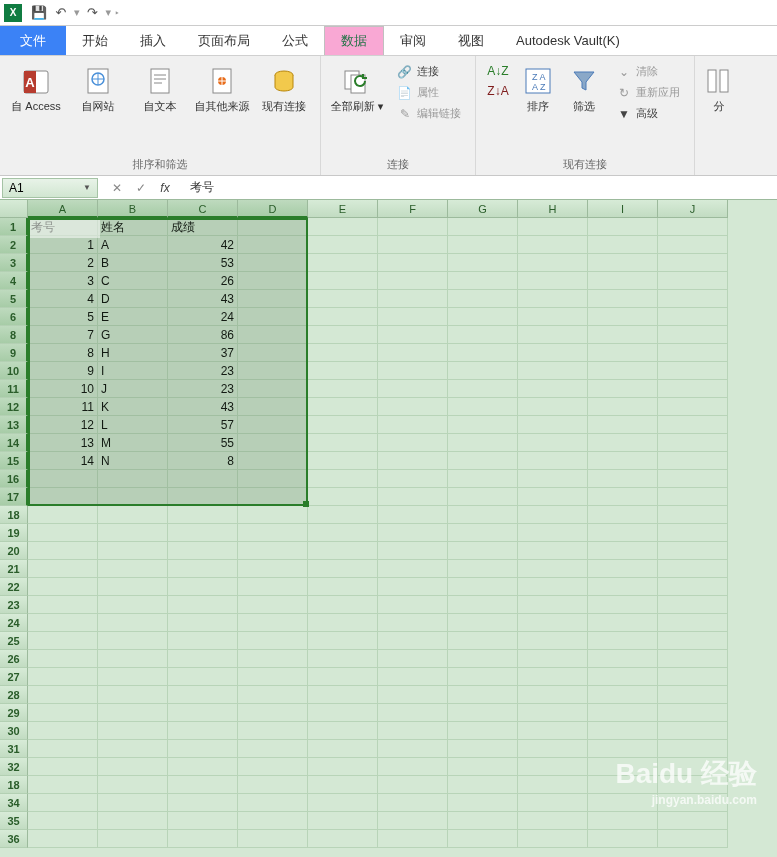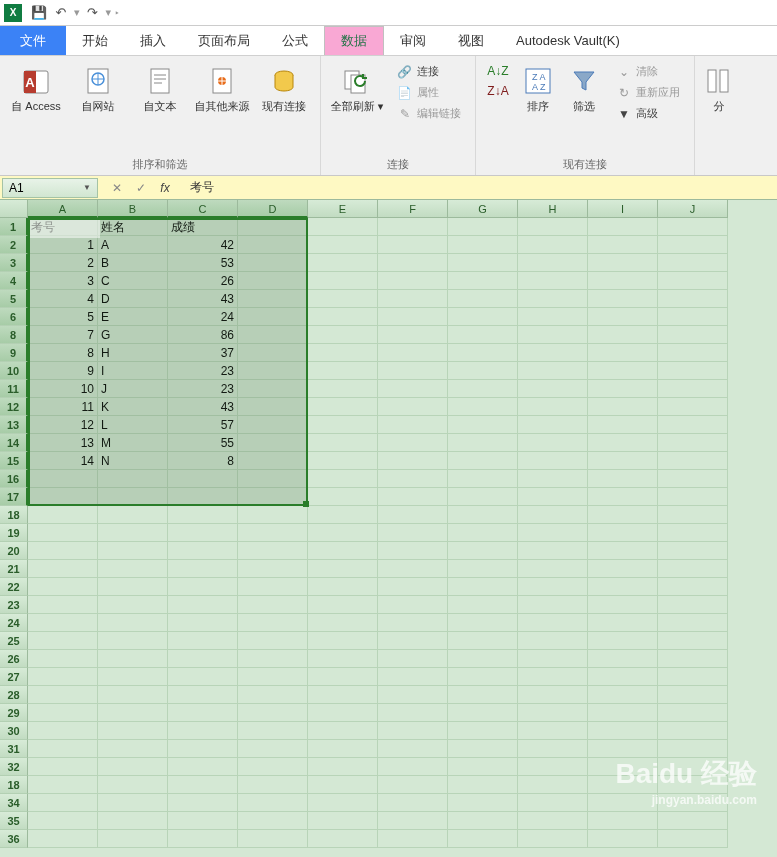--- a/index.html
+++ b/index.html
@@ -24,21 +24,21 @@
 .ribbon-group-label { text-align: center; font-size: 11px; color: #666; padding: 3px 0;}
 .big-btn { width: 60px; display: flex; flex-direction: column; align-items: center; padding: 4px 2px; cursor: pointer; border-radius: 2px;}
 .big-btn .icon { width: 34px; height: 34px; display: flex; align-items: center; justify-content: center; font-size: 24px; margin-bottom: 2px;}
 .big-btn .label { font-size: 11px; text-align: center; color: #333; line-height: 1.2;}
 .small-item { display: flex; align-items: center; gap: 4px; font-size: 11px; color: #444; padding: 2px 4px; cursor: pointer; white-space: nowrap;}
 .small-item.disabled { color: #999;}
 .small-item .micon { width: 16px; display: inline-flex; justify-content: center; font-size: 12px;}
 .col { display: flex; flex-direction: column; gap: 2px; padding: 2px 4px;}
 
 
-.formula-bar { height: 24px; background: #fef9c3; display: flex; align-items: center; border-bottom: 1px solid #9cba9c; font-size: 12px;}
+.formula-bar { height: 24px; background: #ffffff; display: flex; align-items: center; border-bottom: 1px solid #9cba9c; font-size: 12px;}
 .namebox { width: 96px; height: 20px; background: linear-gradient(#e8f3e8,#d1e6d1); border: 1px solid #a5c3a5; margin: 0 2px; padding: 0 6px; display: flex; align-items: center; justify-content: space-between;}
 .namebox .dd { font-size: 8px; color: #555;}
 .fx-btns { display: flex; gap: 6px; padding: 0 8px; color: #888;}
 .fx-btn { width: 18px; text-align: center; cursor: pointer;}
 .fx-input { flex: 1; padding: 0 8px; color: #333;}
 
 
 .grid { position: relative; }
 .corner { position: absolute; left: 0; top: 0; width: 28px; height: 18px; background: linear-gradient(#d7ebd7,#c2dcc2); border-right: 1px solid #9cba9c; border-bottom: 1px solid #9cba9c;}
 .col-headers { position: absolute; left: 28px; top: 0; height: 18px; display: flex;}

